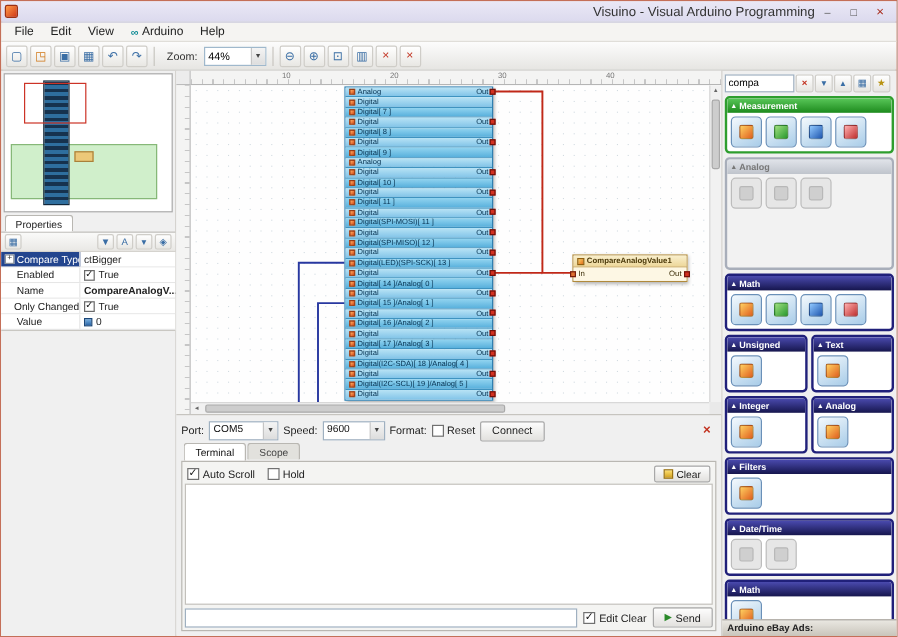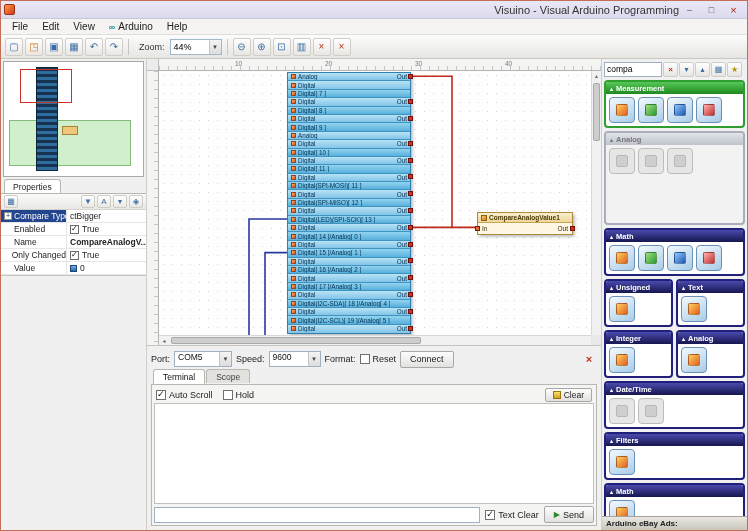--- a/index.html
+++ b/index.html
@@ -540,21 +540,21 @@
             <div class="btn">
               <span class="clear-icn"></span>
               <span>Clear</span>
             </div>
           </div>
           <div class="term-screen"></div>
           <div class="send-row">
             <input class="send-input" value="" style="">
             <span class="chk">
               <span class="chkbox checked"></span>
-              <span>Text Clear</span>
+              <span>Edit Clear</span>
             </span>
             <div class="btn">
               <span class="send-glyph">▶</span>
               <span>Send</span>
             </div>
           </div>
         </div>
       </div>
     </div>
 
@@ -649,34 +649,34 @@
                 <span>Analog</span>
               </div>
               <div class="pbody">
                 <div class="picon"></div>
               </div>
             </div>
           </div>
           <div class="panel navy">
             <div class="phead">
               <span class="pchev">▴</span>
+              <span>Filters</span>
+            </div>
+            <div class="pbody">
+              <div class="picon"></div>
+            </div>
+          </div>
+          <div class="panel navy">
+            <div class="phead">
+              <span class="pchev">▴</span>
               <span>Date/Time</span>
             </div>
             <div class="pbody">
               <div class="picon off"></div>
               <div class="picon off"></div>
-            </div>
-          </div>
-          <div class="panel navy">
-            <div class="phead">
-              <span class="pchev">▴</span>
-              <span>Filters</span>
-            </div>
-            <div class="pbody">
-              <div class="picon"></div>
             </div>
           </div>
           <div class="panel navy">
             <div class="phead">
               <span class="pchev">▴</span>
               <span>Math</span>
             </div>
             <div class="pbody">
               <div class="picon"></div>
             </div>

